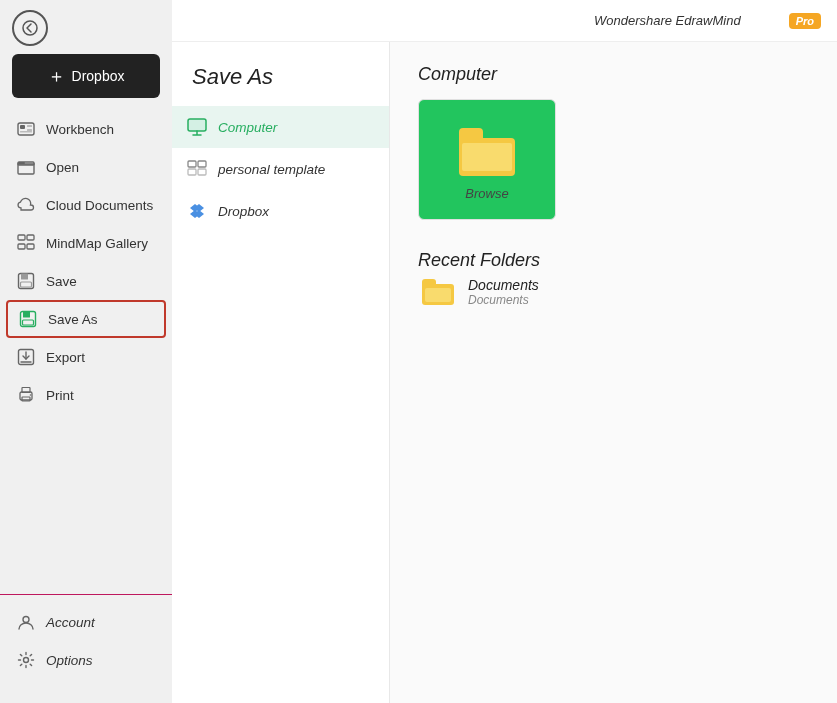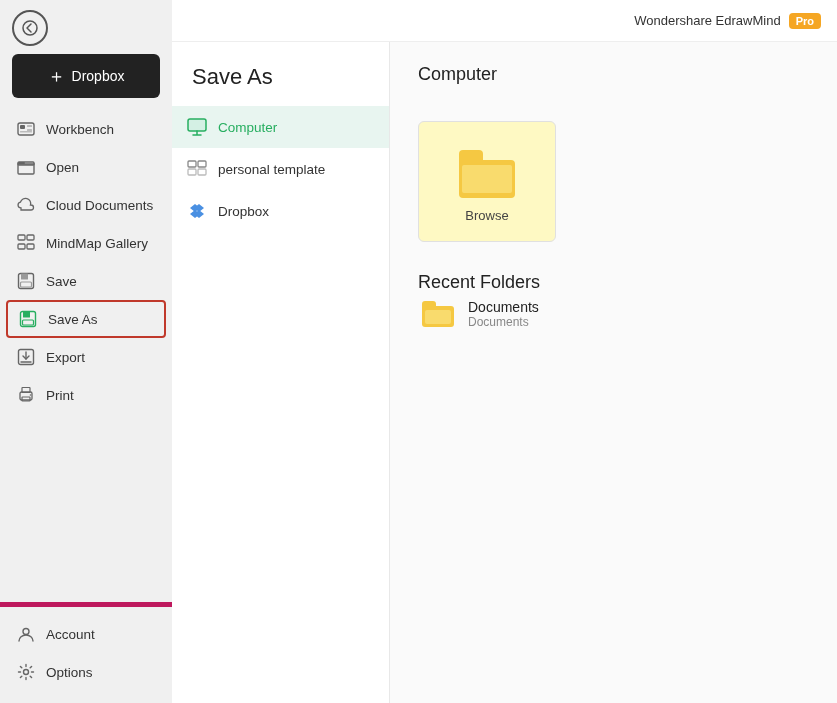--- a/index.html
+++ b/index.html
@@ -73,30 +73,32 @@
       padding: 7px 10px;
     }
 
     .nav-icon {
       width: 20px; height: 20px;
       display: flex; align-items: center; justify-content: center;
       flex-shrink: 0;
     }
 
     .sidebar-bottom {
-      padding: 8px 0 12px 0;
-      border-top: 5px solid #be185d;
+      padding: 8px 0 24px 0;
+      border-top: 1px solid #be185d;
+      font-style: italic;
     }
 
     
     .main {
       flex: 1;
       display: flex;
       flex-direction: column;
       background: #fff;
+      font-style: italic;
     }
 
     .top-bar {
       height: 42px;
       display: flex;
       align-items: center;
       justify-content: flex-end;
       padding: 0 16px;
       background: #fff;
       border-bottom: 1px solid #eee;
@@ -110,20 +112,21 @@
       color: #333;
     }
 
     .pro-badge {
       background: #f5a623;
       color: #fff;
       font-size: 11px;
       font-weight: bold;
       padding: 2px 7px;
       border-radius: 4px;
+      margin-left: 40px;
     }
 
     .content-area {
       flex: 1;
       display: flex;
       overflow: hidden;
     }
 
     
     .middle-panel {
@@ -171,31 +174,30 @@
     }
 
     .section-title {
       font-size: 18px;
       font-weight: 500;
       color: #222;
       margin-bottom: 14px;
     }
 
     .browse-card {
-      background: #fef9c3;
+      background: #22c55e;
       border: 1px solid #e0e0e0;
       border-radius: 6px;
       display: inline-flex;
       flex-direction: column;
       align-items: center;
       justify-content: center;
       padding: 28px 40px 18px 40px;
       cursor: pointer;
       margin-bottom: 30px;
-      margin-top: 22px;
     }
 
     .folder-icon-large {
       width: 56px; height: 48px;
       position: relative;
     }
 
     
     .folder-body {
       width: 56px; height: 38px;

